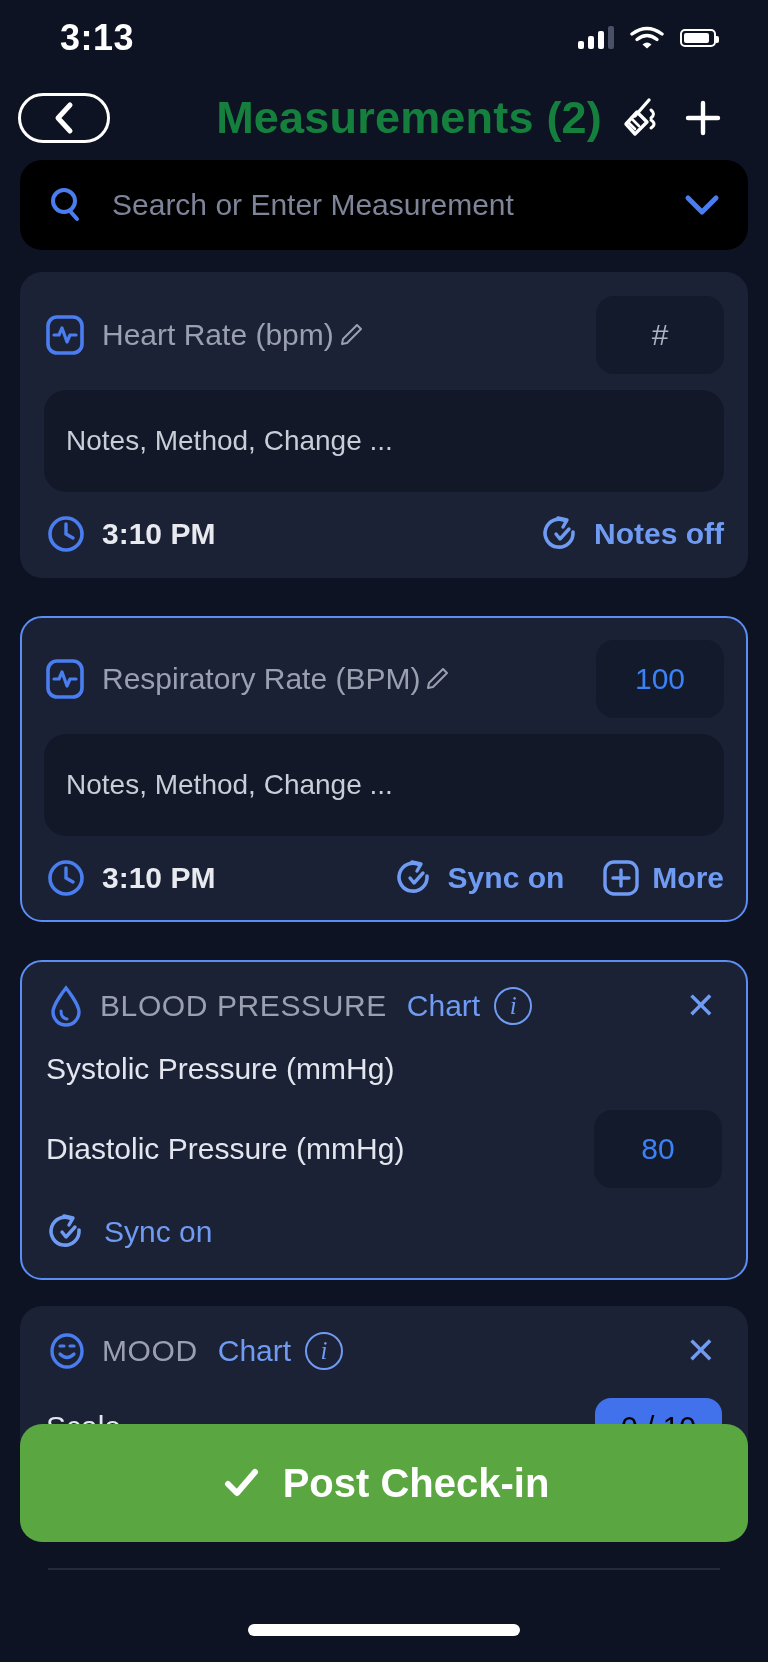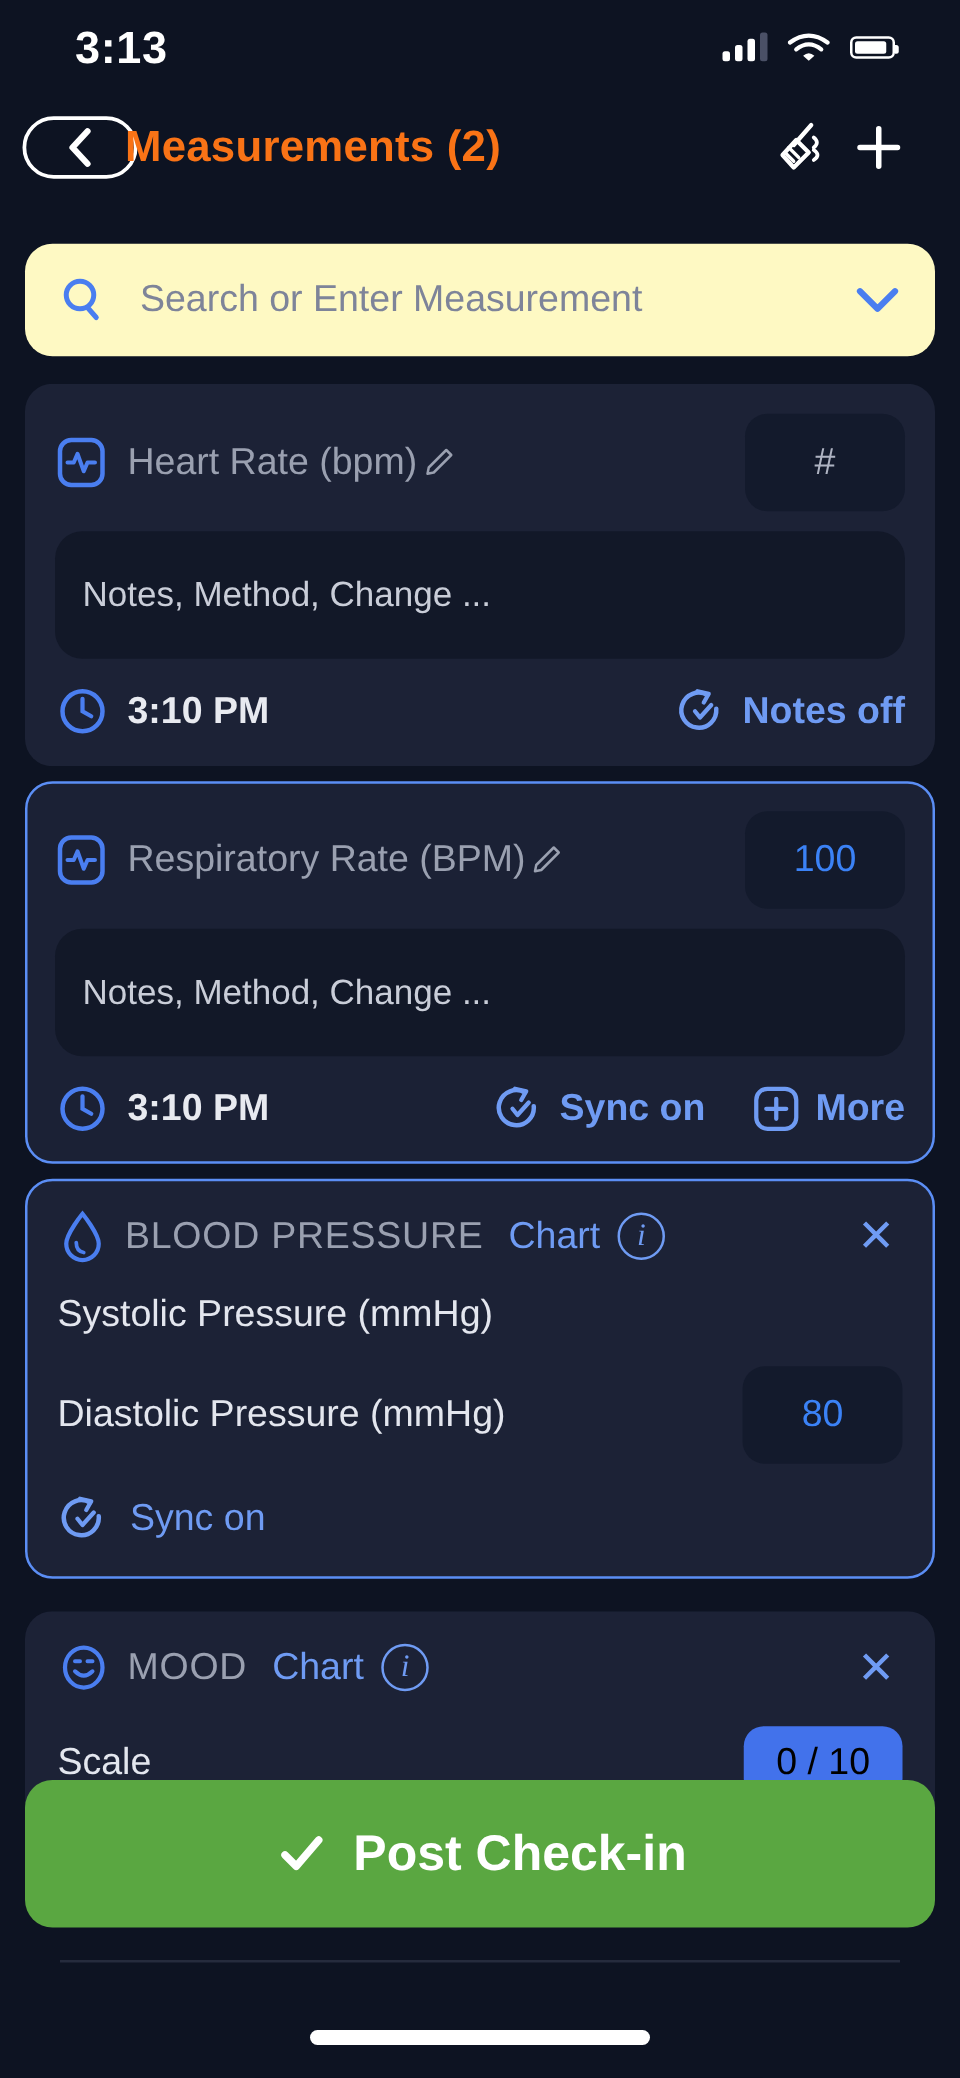--- a/index.html
+++ b/index.html
@@ -28,37 +28,37 @@
   .batt::after{ content:""; position:absolute; right:-5px; top:5px; width:3px; height:7px; background:#fff; border-radius:0 2px 2px 0;}
   .batt i{ display:block; height:100%; width:88%; background:#fff; border-radius:2px;}
 
   
   .navbar { height:84px; display:flex; align-items:center; padding:0 38px 0 18px; gap:10px; }
   .backbtn {
     width:92px; height:50px; border:3px solid #fff; border-radius:25px;
     display:flex; align-items:center; justify-content:center; flex:0 0 auto; cursor:pointer;
   }
   .navtitle {
-    flex:1; text-align:left; color:#f97316; font-size:35px; font-weight:700;
+    flex:1; text-align:right; color:#15803d; font-size:45px; font-weight:700;
     letter-spacing:.2px; margin-left:-20px;
   }
   .navicon { width:54px; height:54px; display:flex; align-items:center; justify-content:center; cursor:pointer; flex:0 0 auto;}
 
   
   .content { padding:0 20px; }
 
   
   .searchbar {
-    height:90px; background:#fef9c3; border-radius:22px;
-    display:flex; align-items:center; padding:0 26px; gap:26px; margin-bottom:22px;margin-top:35px;
+    height:90px; background:#000000; border-radius:22px;
+    display:flex; align-items:center; padding:0 26px; gap:26px; margin-bottom:22px;
   }
   .search-ph { flex:1; color:#7e8499; font-size:30px; }
 
   
-  .card { background:#1c2236; border-radius:22px; padding:22px 22px 20px; margin-bottom:12px; border:2px solid transparent;}
+  .card { background:#1c2236; border-radius:22px; padding:22px 22px 20px; margin-bottom:38px; border:2px solid transparent;}
   .card.selected { border-color:#5b8ef5; background:#1b2135; }
 
   .row1 { display:flex; align-items:center; gap:16px; }
   .micon { width:42px; height:42px; flex:0 0 auto; display:flex; align-items:center; justify-content:center;}
   .mlabel { color:#9aa0b0; font-size:30px; flex:1; display:flex; align-items:center; gap:4px;}
   .pencil { width:26px; height:26px; display:inline-block;}
   .valuebox {
     width:128px; height:78px; background:#131a2c; border-radius:18px;
     display:flex; align-items:center; justify-content:center;
     color:#3b82f6; font-size:30px; flex:0 0 auto;

